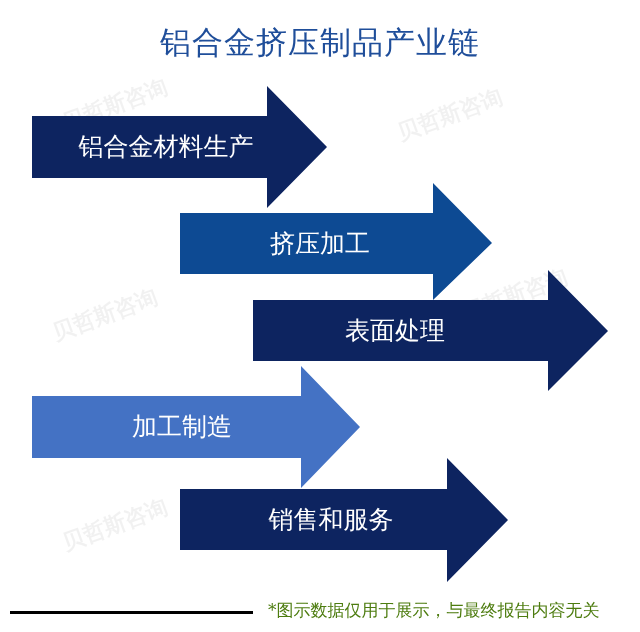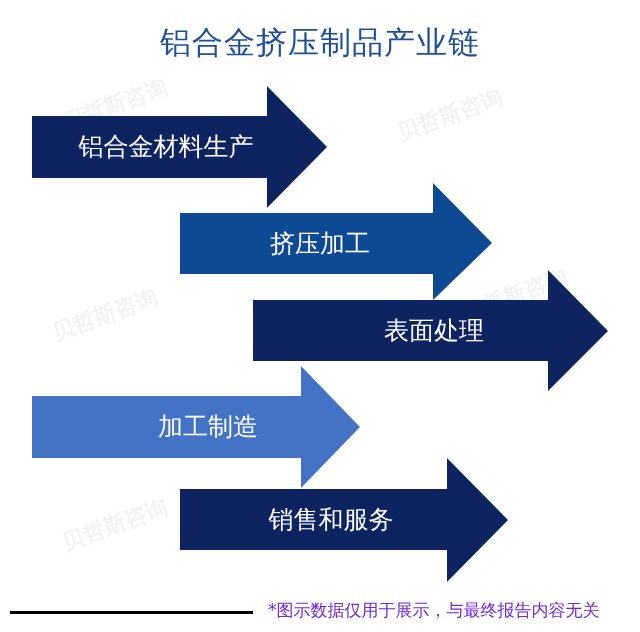--- a/index.html
+++ b/index.html
@@ -6,21 +6,21 @@
   body { width: 640px; height: 632px; position: relative; overflow: hidden;
          font-family: "DejaVu Serif", "Liberation Serif", serif; }
   .title { position: absolute; left: 0; top: 22px; width: 640px; text-align: center;
            font-size: 31px; color: #1f4e9a; letter-spacing: 1px; }
   .watermark { position: absolute; color: #000; opacity: 0.05; font-size: 22px;
                transform: rotate(-20deg); white-space: nowrap; font-weight: bold; }
   svg.diagram { position: absolute; left: 0; top: 0; }
   .arrow-label { position: absolute; color: #ffffff; font-size: 25px; white-space: nowrap;
                  text-align: center; transform: translateX(-50%); line-height: 28px; }
   .footer-line { position: absolute; left: 10px; top: 611px; width: 243px; height: 3px; background: #000; }
-  .footer-note { position: absolute; left: 268px; top: 599px; font-size: 17px; color: #6d28d9; white-space: nowrap; }
+  .footer-note { position: absolute; left: 268px; top: 599px; font-size: 17px; color: #4d7c0f; white-space: nowrap; }
 </style>
 </head>
 <body>
 
 <div class="title">铝合金挤压制品产业链</div>
 
 <div class="watermark" style="left:395px; top:100px;">贝哲斯咨询</div>
 <div class="watermark" style="left:60px; top:90px;">贝哲斯咨询</div>
 <div class="watermark" style="left:50px; top:300px;">贝哲斯咨询</div>
 <div class="watermark" style="left:460px; top:280px;">贝哲斯咨询</div>
@@ -34,18 +34,18 @@
 
   <polygon fill="#0d2460" points="253,300 548,300 548,270 608,331 548,391 548,361 253,361"></polygon>
 
   <polygon fill="#4472c4" points="32,396 301,396 301,366 360,427 301,488 301,458 32,458"></polygon>
 
   <polygon fill="#0d2460" points="180,489 447,489 447,458 508,520 447,582 447,550 180,550"></polygon>
 </svg>
 
 <div class="arrow-label" style="left:166px; top:133px;">铝合金材料生产</div>
 <div class="arrow-label" style="left:320px; top:230px;">挤压加工</div>
-<div class="arrow-label" style="left:434px; top:317px;">表面处理</div>
-<div class="arrow-label" style="left:182px; top:413px;margin-left:26px;">加工制造</div>
+<div class="arrow-label" style="left:395px; top:317px;">表面处理</div>
+<div class="arrow-label" style="left:182px; top:413px;">加工制造</div>
 <div class="arrow-label" style="left:331px; top:506px;font-family:Liberation Serif, serif;">销售和服务</div>
 
 <div class="footer-line"></div>
 <div class="footer-note">*图示数据仅用于展示，与最终报告内容无关</div>
 
 </body></html>

